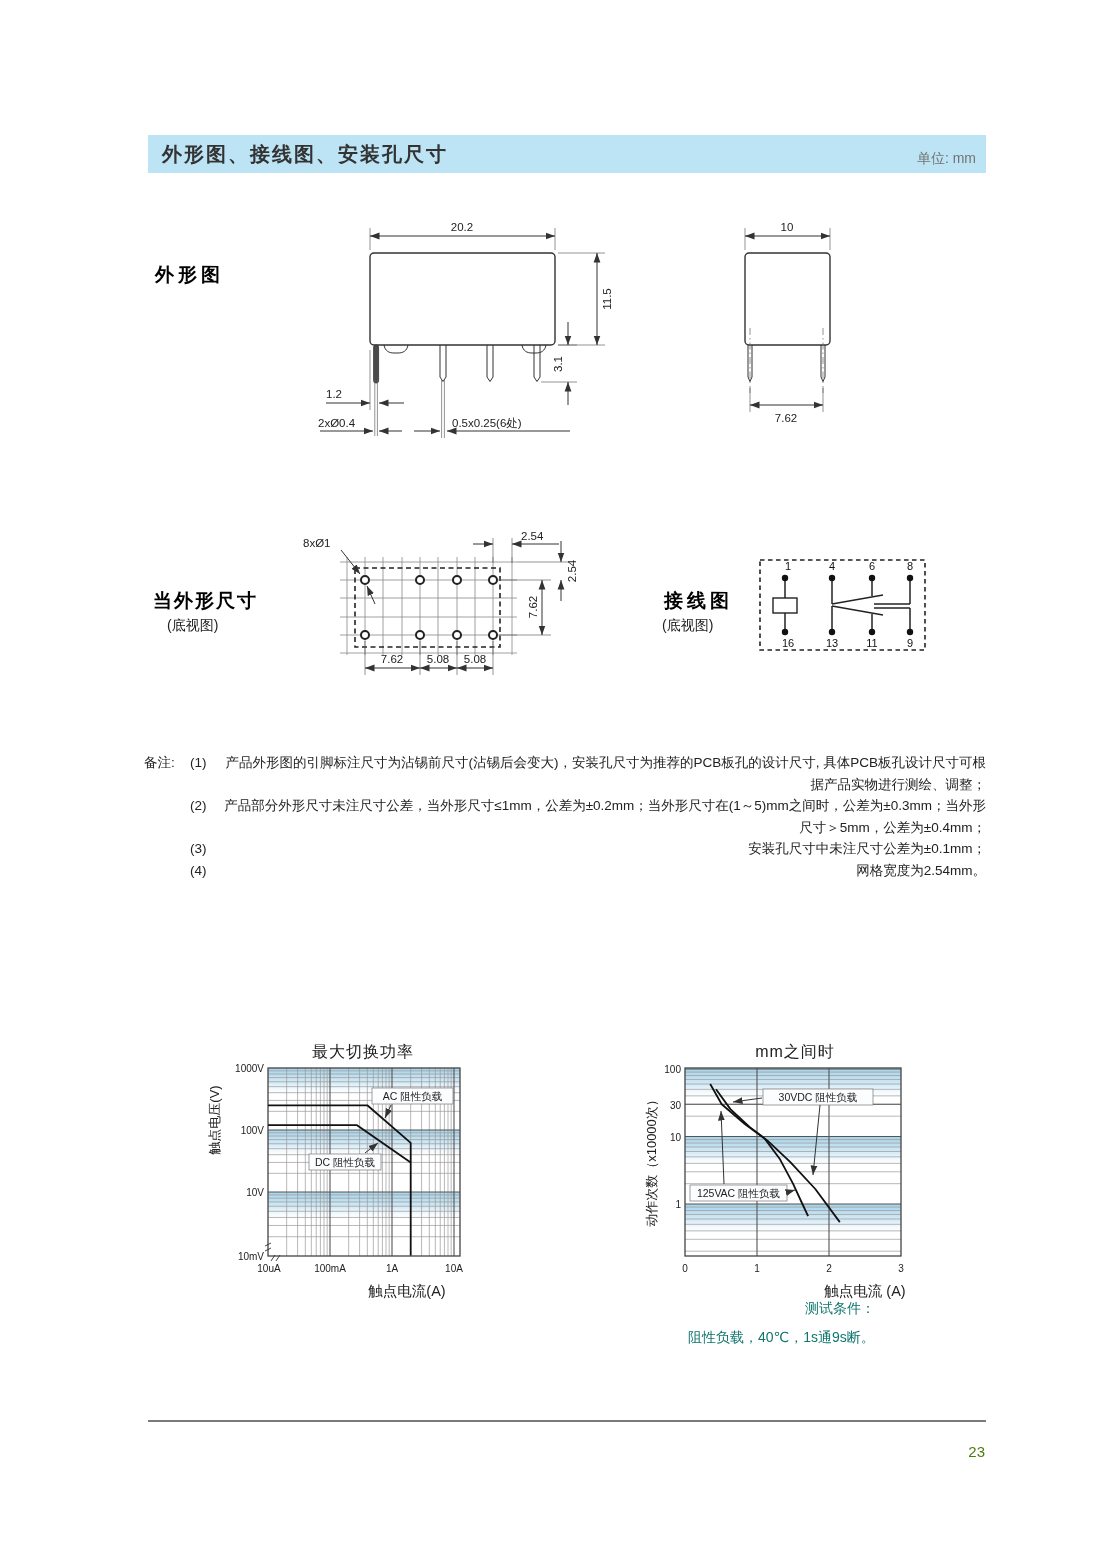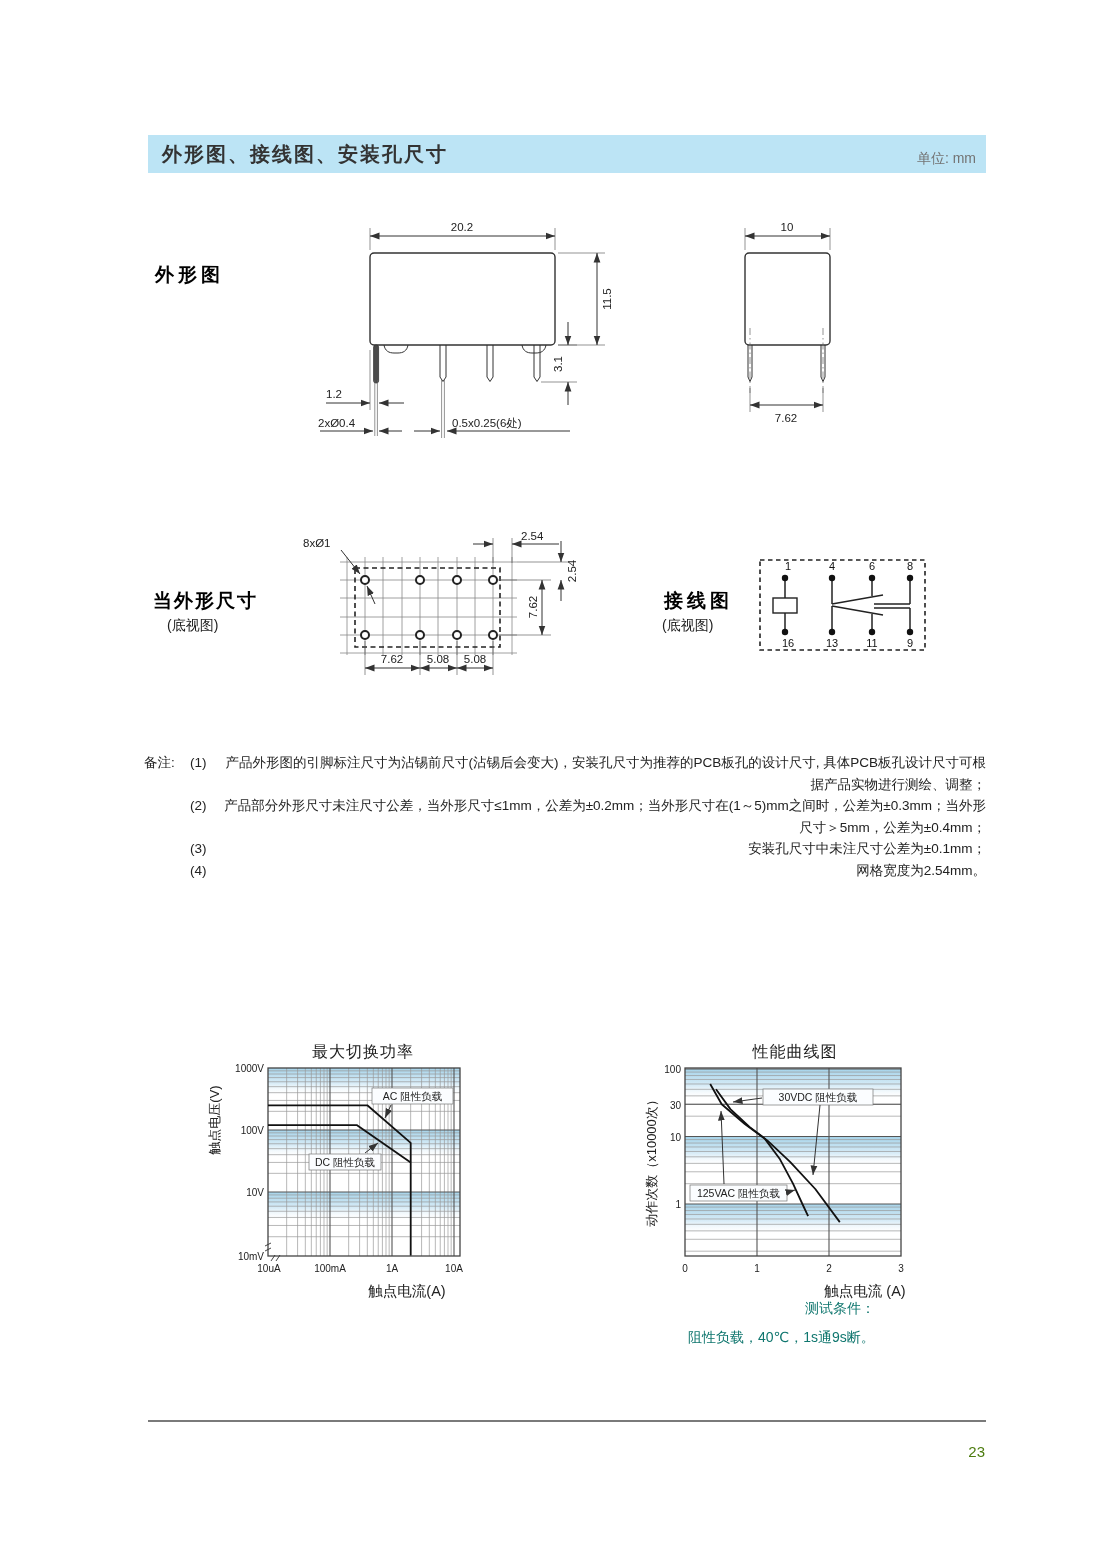--- a/index.html
+++ b/index.html
@@ -246,21 +246,21 @@
       </div>
       <div class="note-item">
         <span class="num">(4)</span>
         <span class="txt">网格宽度为2.54mm。</span>
       </div>
     </div>
   </div>
 
 
   <div class="chart-title" style="left:233px;top:1022px;">最大切换功率</div>
-  <div class="chart-title" style="left:665px;top:1022px;">性能曲线图</div>
+  <div class="chart-title" style="left:665px;top:1022px;">mm之间时</div>
 
   <svg style="left:195px;top:1048px;" id="chart1" width="320" height="256" viewBox="0 0 320 256">
     <defs>
       <linearGradient id="grad1" x1="0" y1="0" x2="0" y2="1">
         <stop offset="0" stop-color="#a6d3e9"></stop>
           <stop offset="0.55" stop-color="#d8ecf7"></stop>
           <stop offset="1" stop-color="#ffffff" stop-opacity="0"></stop>
       </linearGradient>
       <marker id="ac1" markerWidth="10" markerHeight="8" refX="9.5" refY="4" orient="auto">
         <path d="M0,0.6 L9.5,4 L0,7.4 Z" fill="#333"></path>

